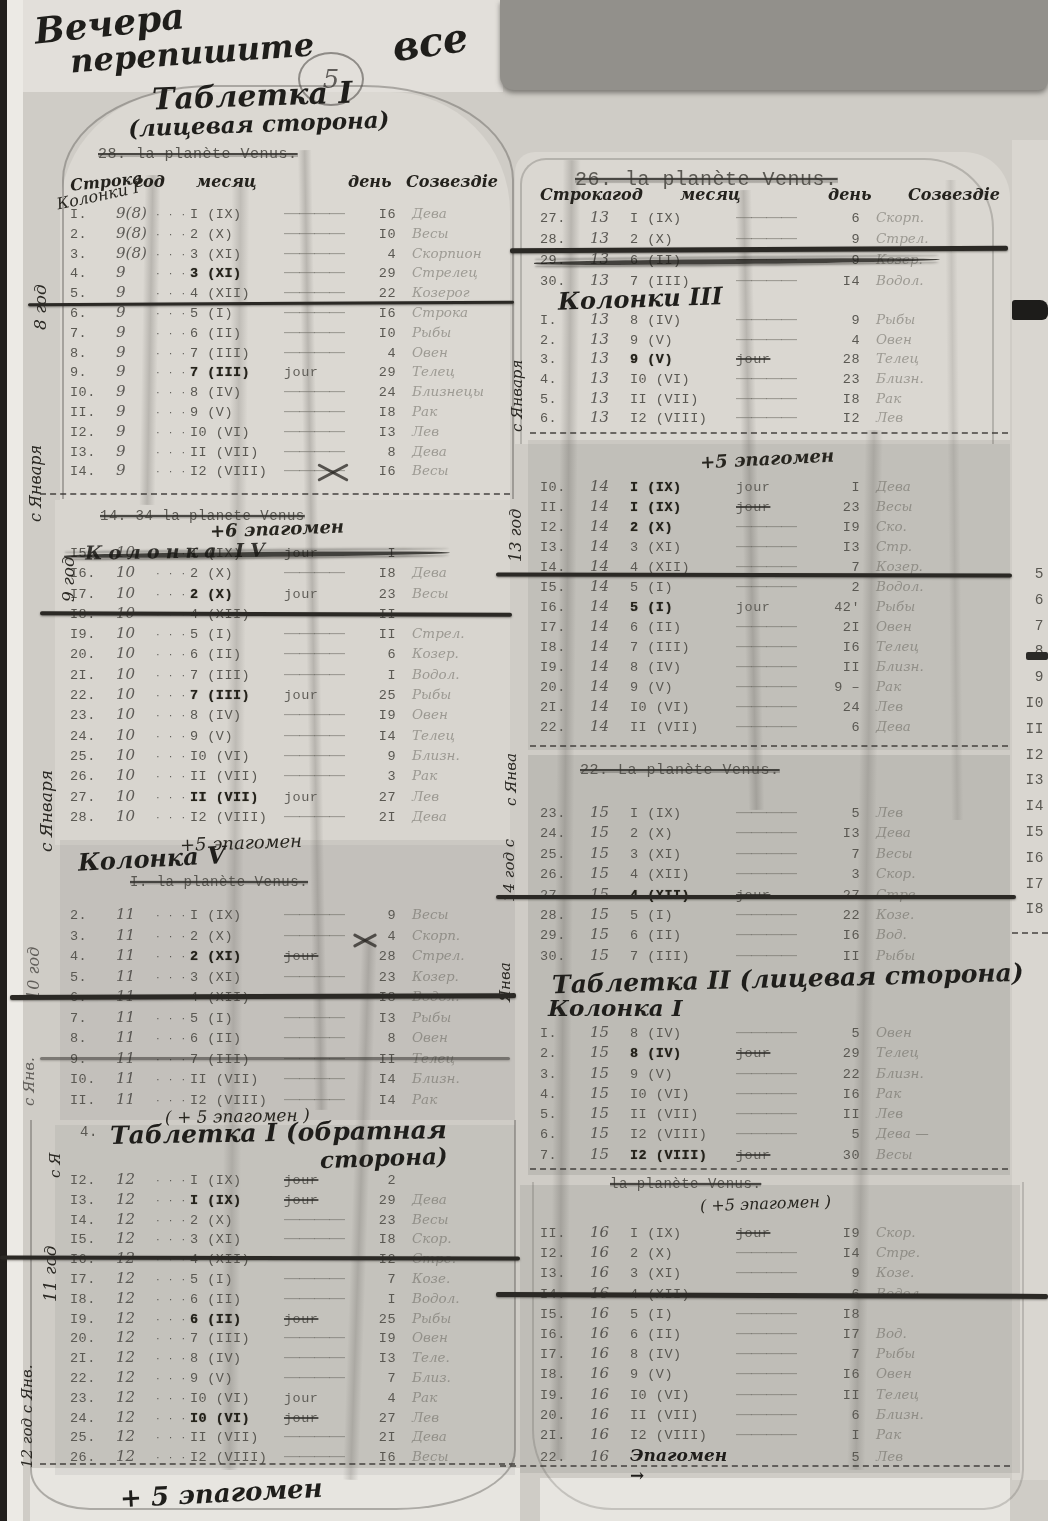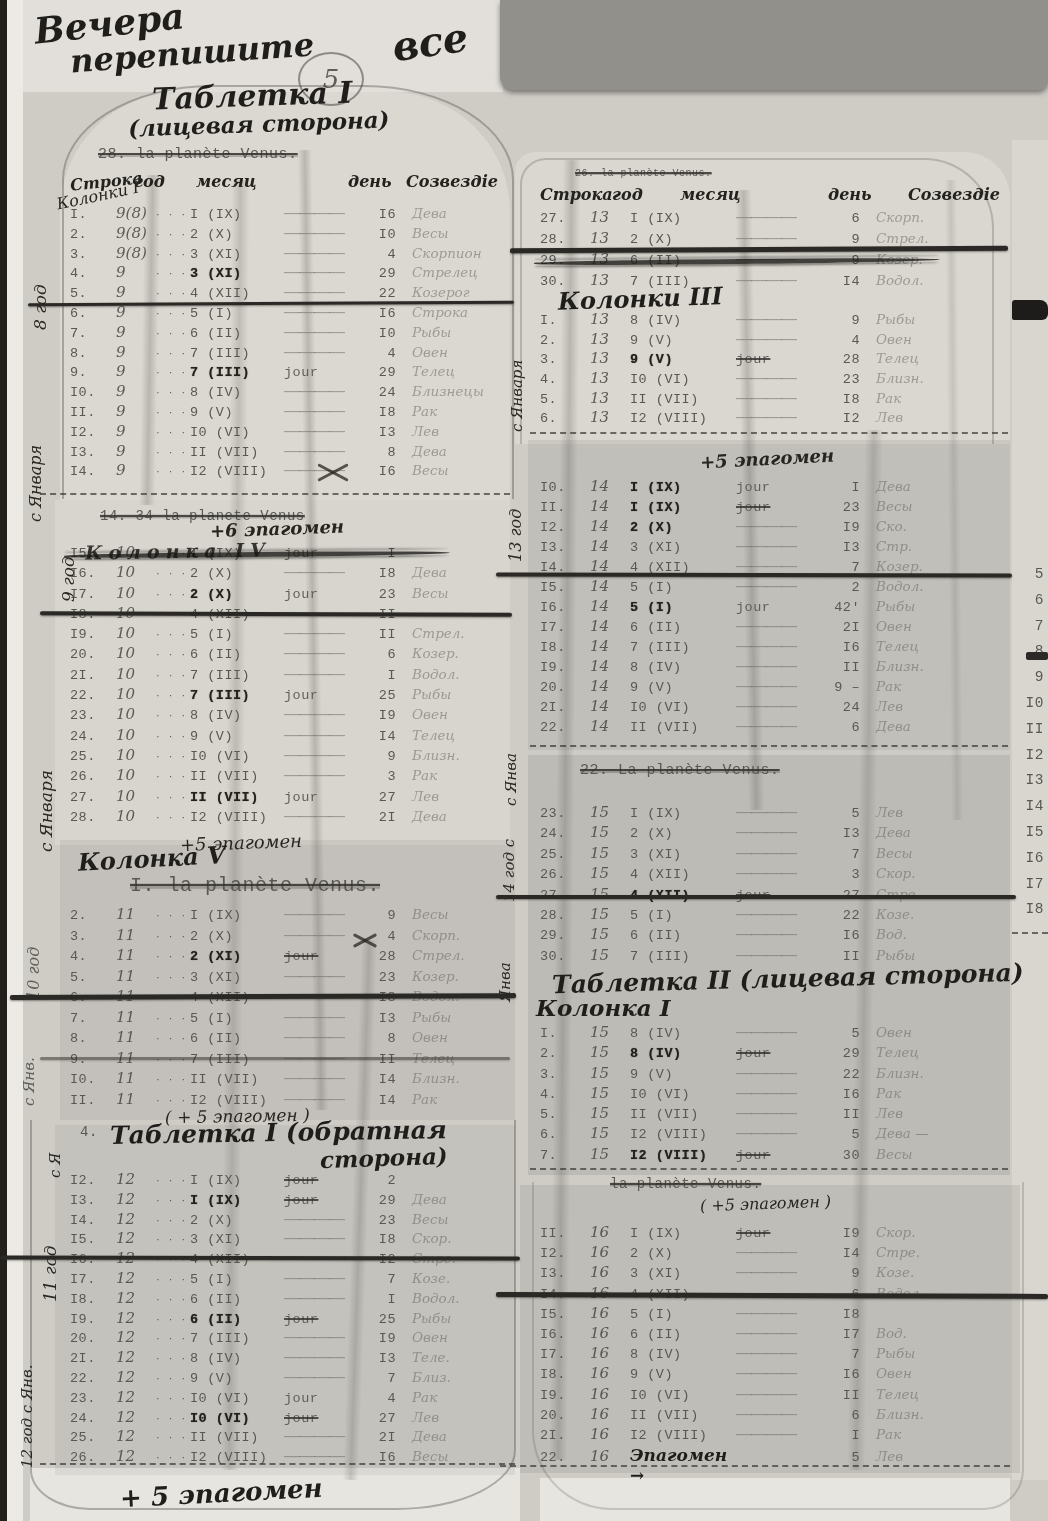--- a/index.html
+++ b/index.html
@@ -382,21 +382,21 @@
       <span class="c-const faint">Дева</span>
     </div>
   </div>
 <div class="abs hand" style="left:85px;top:540px;font-size:19px;font-weight:bold;color:rgba(25,23,20,.85);
             transform:rotate(-1deg);letter-spacing:6px;">Колонка IV</div>
 <div class="vnote" style="left:58px;top:602px;font-size:17px;">9 год</div>
 <div class="vnote" style="left:36px;top:852px;font-size:17px;">с Января</div>
 <div class="abs hand" style="left:180px;top:832px;font-size:18px;transform:rotate(-2deg);">+5 эпагомен</div>
 
 <div class="abs script-big" style="left:78px;top:844px;font-size:24px;transform:rotate(-3deg);">Колонка V</div>
-<div class="abs typed struck smudge" style="left:130px;top:874px;font-size:20px;">I.      la planète Venus.</div>
+<div class="abs typed struck smudge" style="left:130px;top:874px;font-size:14px;">I.      la planète Venus.</div>
 <div class="rows tbl-left" style="left:70px;top:905px;width:440px;--rh:20.5px;">
     <div class="trow">
       <span class="c-num typed">2.</span>
       <span class="c-year hand pencil">11</span>
       <span class="c-dots">· · ·</span>
       <span class="c-month typed">I (IX)</span>
       <span class="c-jmid c-dash">――――</span>
       <span class="c-day typed">9</span>
       <span class="c-const faint">Весы</span>
     </div>
@@ -626,21 +626,21 @@
       <span class="c-day typed">I6</span>
       <span class="c-const faint">Весы</span>
     </div>
   </div>
 <div class="vnote" style="left:46px;top:1178px;font-size:15px;">с Я</div>
 <div class="vnote" style="left:40px;top:1302px;font-size:17px;">11 год</div>
 <div class="vnote" style="left:18px;top:1468px;font-size:15px;">12 год с Янв.</div>
 <div class="ddash" style="left:40px;top:1463px;width:475px;"></div>
 <div class="abs script-big pencil" style="left:120px;top:1478px;font-size:26px;transform:rotate(-3deg);">+ 5 эпагомен</div>
 
-<div class="abs typed struck smudge" style="left:575px;top:168px;font-size:10px;">26.      la planète Venus.</div>
+<div class="abs typed struck smudge" style="left:575px;top:168px;font-size:20px;">26.      la planète Venus.</div>
 <div class="theader" style="left:540px;top:185px;width:460px;">
   <span style="left:0;">Строка</span>
   <span style="left:72px;">год</span>
   <span style="left:140px;">месяц</span>
   <span style="left:288px;">день</span>
   <span style="left:368px;">Созвездiе</span>
 </div>
 <div class="rows tbl-right" style="left:540px;top:208px;width:460px;--rh:21px;">
     <div class="trow">
       <span class="c-num typed">27.</span>
@@ -901,21 +901,21 @@
     <div class="trow">
       <span class="c-num typed">30.</span>
       <span class="c-year hand pencil">15</span>
       <span class="c-month typed">7 (III)</span>
       <span class="c-jmid c-dash">――――</span>
       <span class="c-day typed">II</span>
       <span class="c-const faint">Рыбы</span>
     </div>
   </div>
 <div class="abs script-big" style="left:552px;top:964px;font-size:25px;transform:rotate(-1.5deg);">Таблетка II (лицевая сторона)</div>
-<div class="abs script-big" style="left:536px;top:994px;font-size:23px;">Колонка I</div>
+<div class="abs script-big" style="left:548px;top:994px;font-size:23px;">Колонка I</div>
 <div class="rows tbl-right" style="left:540px;top:1023px;width:460px;--rh:20.3px;">
     <div class="trow">
       <span class="c-num typed">I.</span>
       <span class="c-year hand pencil">15</span>
       <span class="c-month typed">8 (IV)</span>
       <span class="c-jmid c-dash">――――</span>
       <span class="c-day typed">5</span>
       <span class="c-const faint">Овен</span>
     </div>
     <div class="trow">

